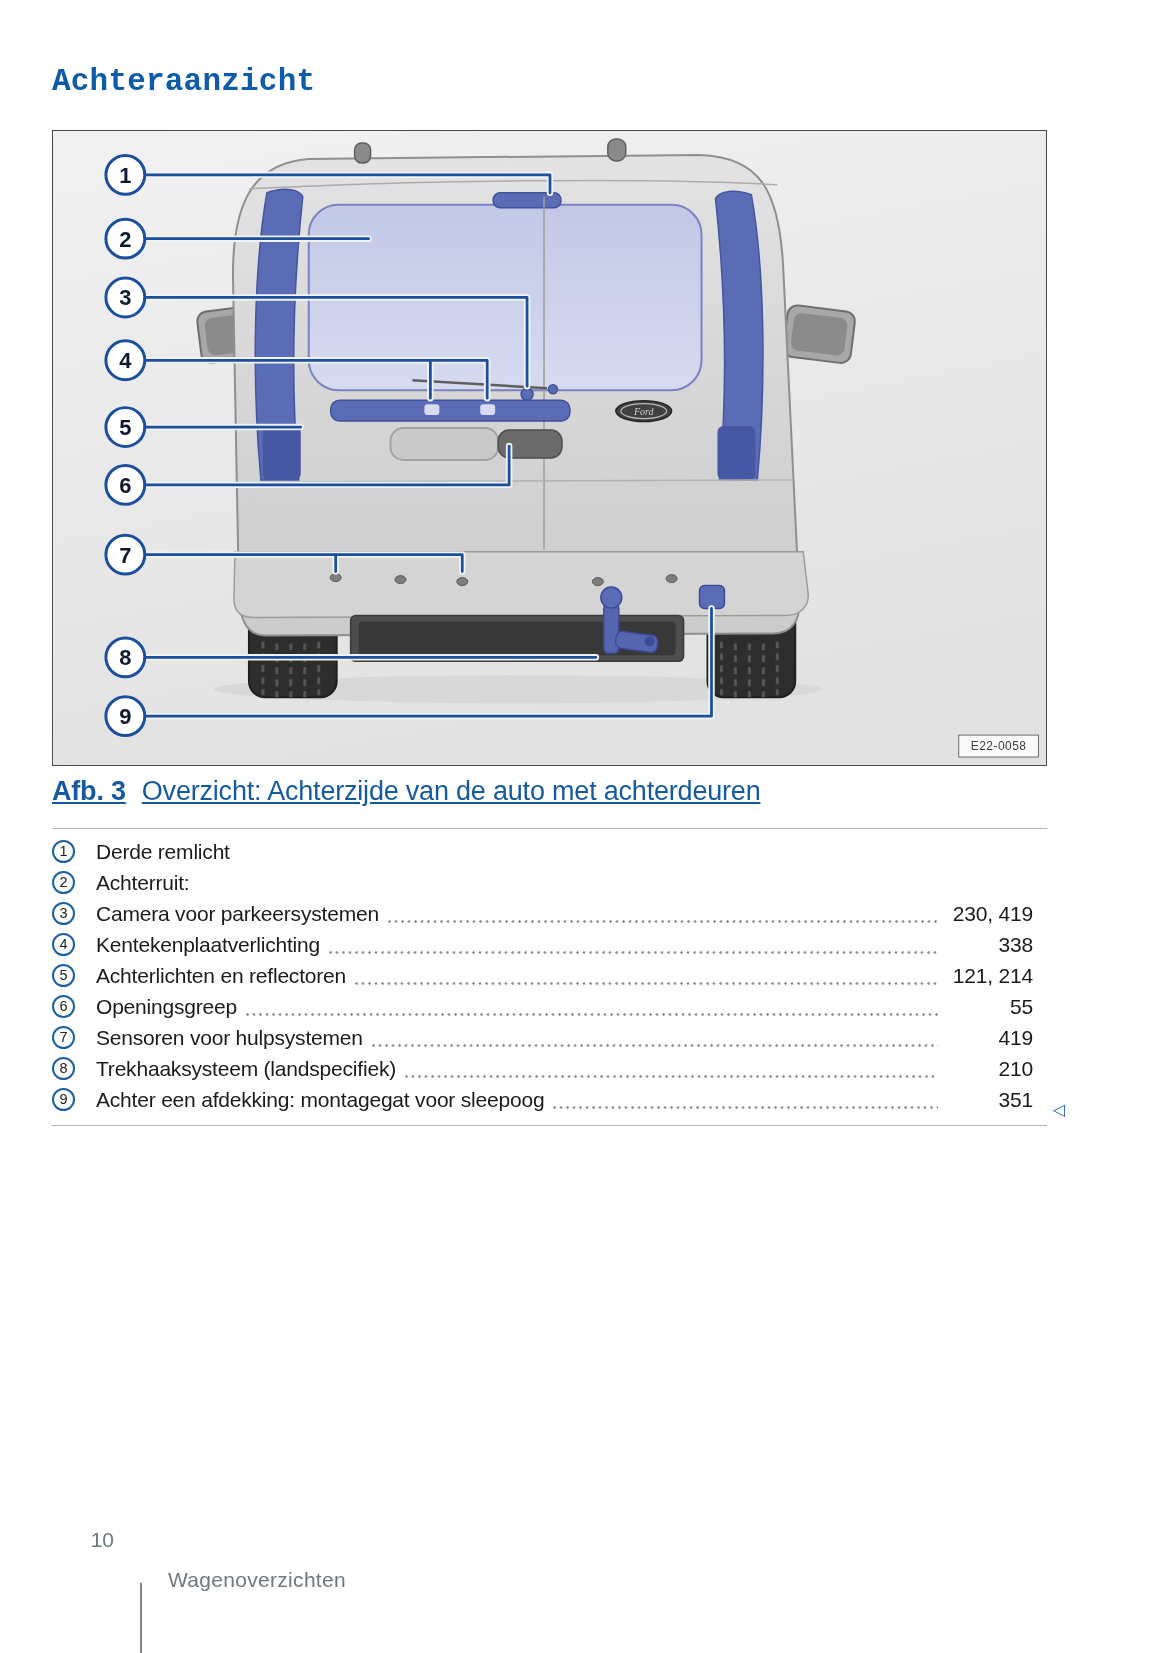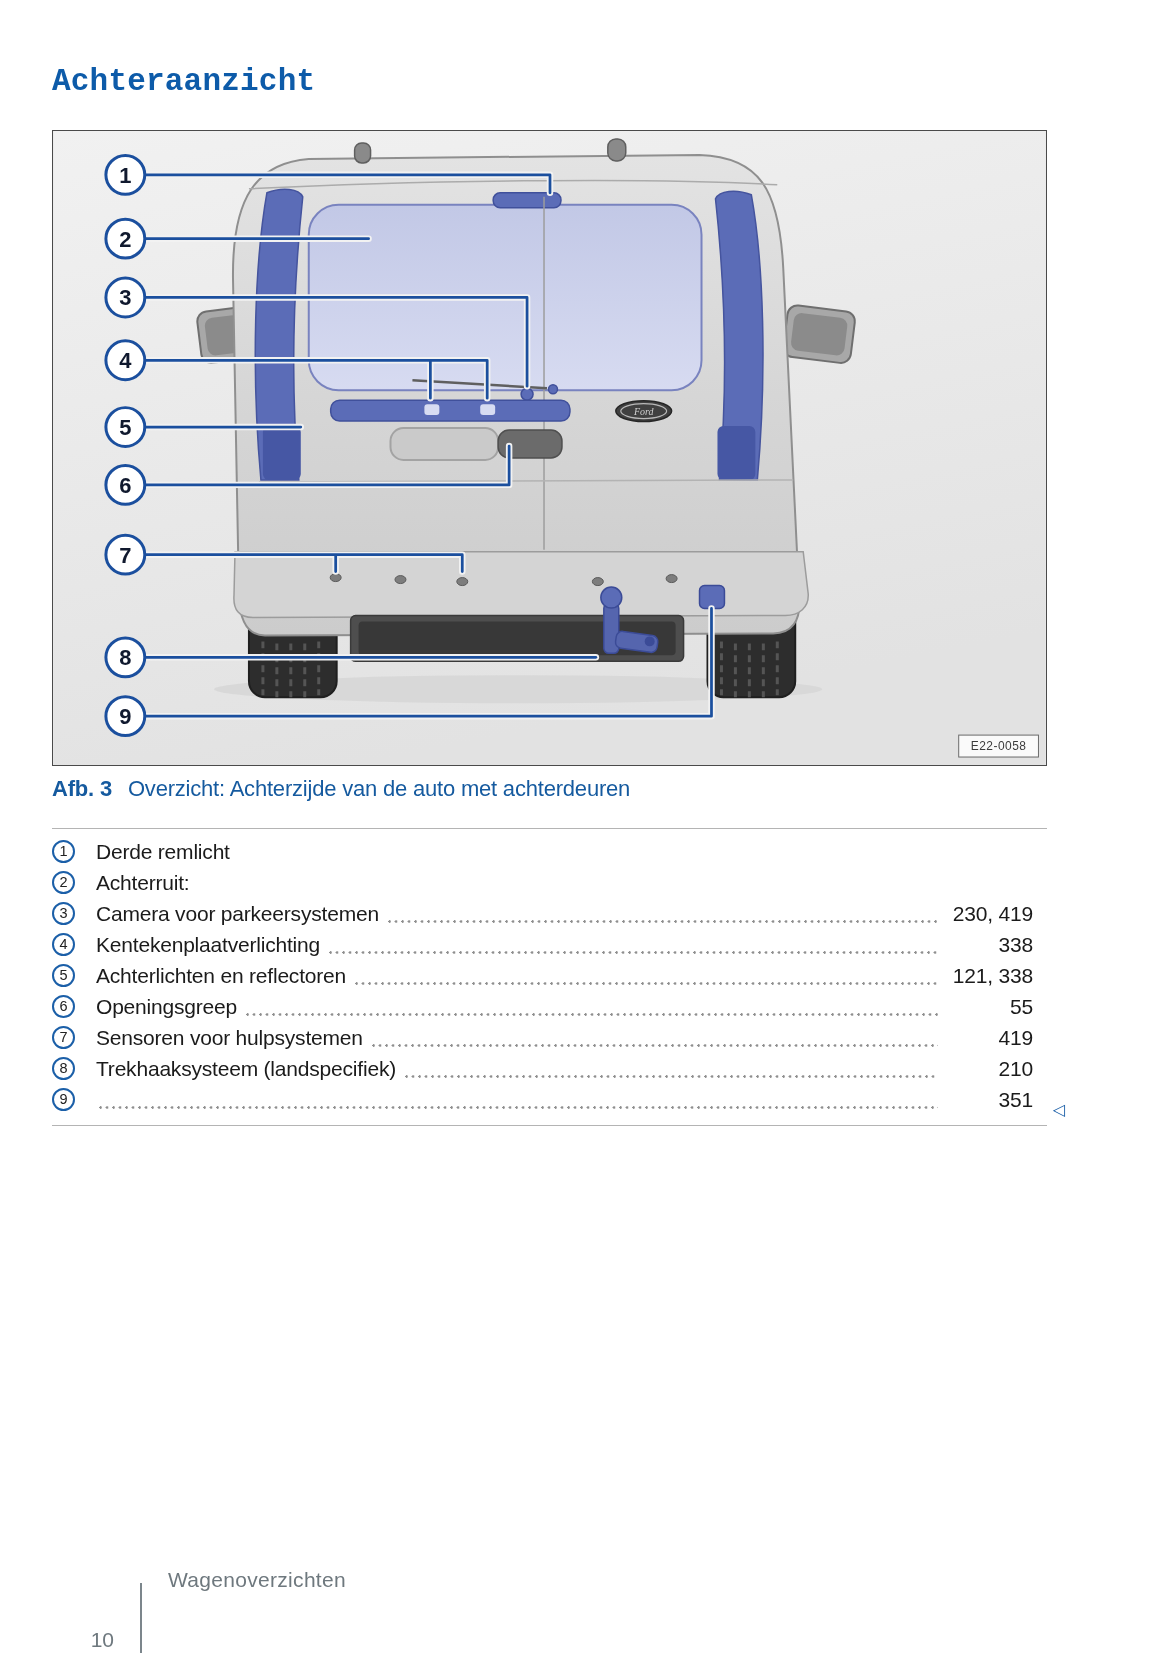--- a/index.html
+++ b/index.html
@@ -11,22 +11,22 @@
   .page-title{
     position:absolute;left:52px;top:64px;
     font-size:31px;font-weight:bold;color:#0d5ba9;letter-spacing:.2px;font-family:Liberation Mono, monospace;
   }
   .figure{
     position:absolute;left:52px;top:130px;width:995px;height:636px;
     border:1.5px solid #4a4a4a;box-sizing:border-box;background:#e9e9e9;
   }
   .figure svg{display:block;width:100%;height:100%;}
   .caption{
-    position:absolute;left:52px;top:776px;font-size:22px;color:#155a9f;
-    white-space:nowrap;letter-spacing:-.2px;
+    position:absolute;left:52px;top:776px;font-size:27px;color:#155a9f;
+    white-space:nowrap;letter-spacing:-.2px;text-decoration:underline;
   }
   .caption .cap-label{font-weight:bold;margin-right:16px;}
   .legend{
     position:absolute;left:52px;top:828px;width:995px;
     border-top:1px solid #b4b4b4;border-bottom:1px solid #b4b4b4;
     padding:7px 0 10px 0;box-sizing:border-box;
   }
   .lrow{
     display:flex;align-items:center;height:31px;position:relative;
     font-size:21px;color:#1b1b1b;letter-spacing:-.2px;
@@ -43,21 +43,21 @@
     background-image:radial-gradient(circle at 1.5px 1.5px,#8f8f8f 1.15px,transparent 1.45px);
     background-size:6.5px 3px;background-repeat:repeat-x;
   }
   .spacer{flex:1;}
   .pages{flex:none;min-width:86px;text-align:right;padding-right:14px;white-space:nowrap;}
   .tri{
     position:absolute;right:-18px;bottom:-4px;color:#1b5fa8;
     font-family:"DejaVu Sans",sans-serif;font-size:16px;
   }
   .footer-num{
-    position:absolute;left:52px;top:1628px;width:62px;text-align:right;
+    position:absolute;left:52px;top:1528px;width:62px;text-align:right;
     font-size:21px;color:#6e787e;
   }
   .footer-bar{
     position:absolute;left:140px;top:1583px;width:2px;height:70px;background:#7c868c;
   }
   .footer-sec{
     position:absolute;left:168px;top:1568px;font-size:21px;color:#6e787e;letter-spacing:.3px;
   }
 </style>
 </head>
@@ -278,21 +278,21 @@
       <span class="llabel">Kentekenplaatverlichting</span>
       <span class="dots"></span>
       <span class="pages">338</span>
     </div>
     <div class="lrow">
       <span class="lnum">
         <span class="circ">5</span>
       </span>
       <span class="llabel">Achterlichten en reflectoren</span>
       <span class="dots"></span>
-      <span class="pages">121, 338</span>
+      <span class="pages">121, 214</span>
     </div>
     <div class="lrow">
       <span class="lnum">
         <span class="circ">6</span>
       </span>
       <span class="llabel">Openingsgreep</span>
       <span class="dots"></span>
       <span class="pages">55</span>
     </div>
     <div class="lrow">
@@ -308,20 +308,21 @@
         <span class="circ">8</span>
       </span>
       <span class="llabel">Trekhaaksysteem (landspecifiek)</span>
       <span class="dots"></span>
       <span class="pages">210</span>
     </div>
     <div class="lrow">
       <span class="lnum">
         <span class="circ">9</span>
       </span>
+      <span class="llabel">Achter een afdekking: montagegat voor sleepoog</span>
       <span class="dots"></span>
       <span class="pages">351</span>
       <span class="tri">◁</span>
     </div>
   </div>
 
 <div class="footer-num">10</div>
 <div class="footer-bar"></div>
 <div class="footer-sec">Wagenoverzichten</div>
 

